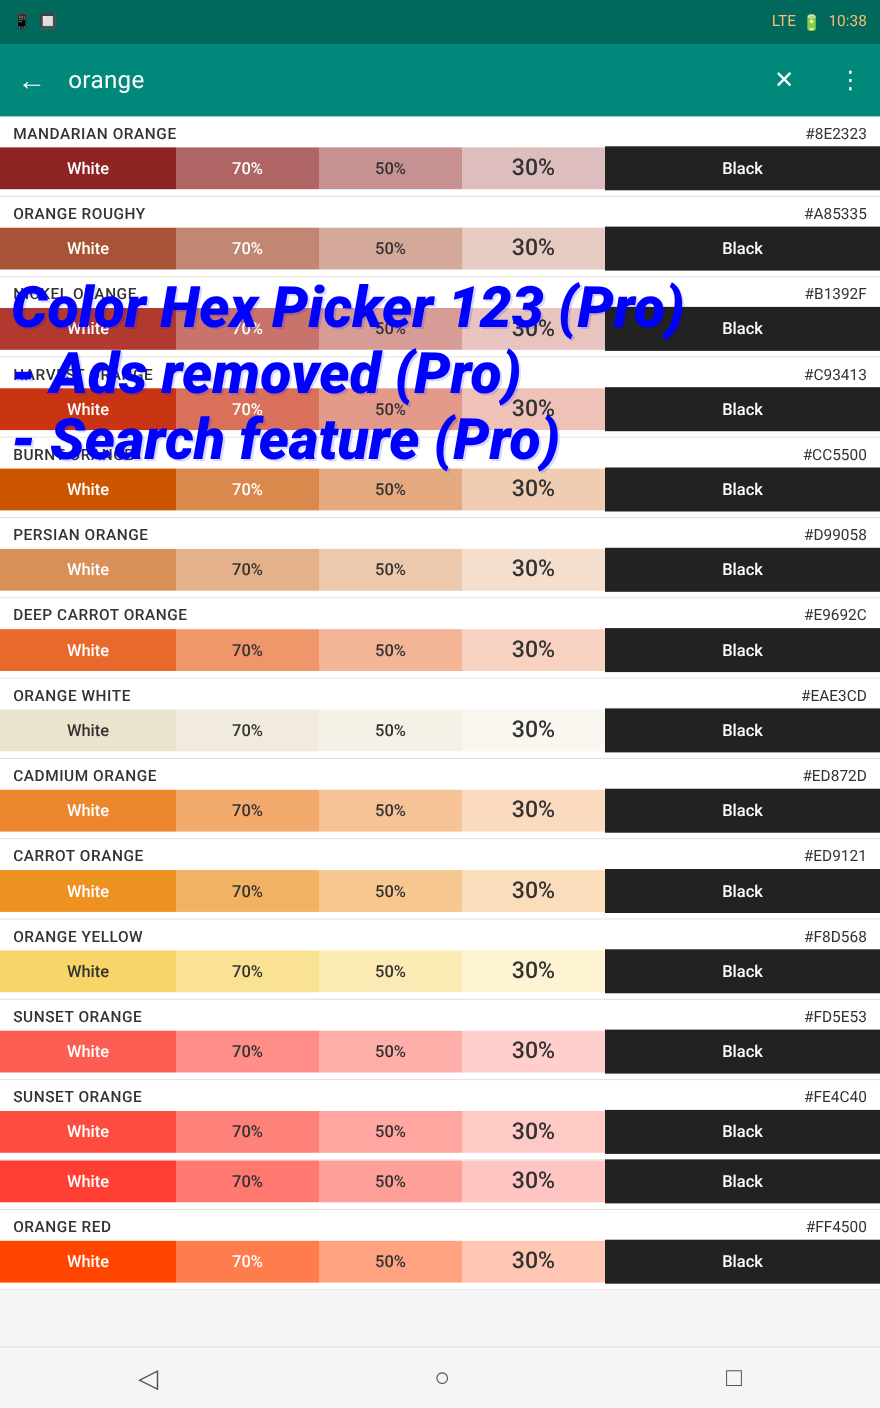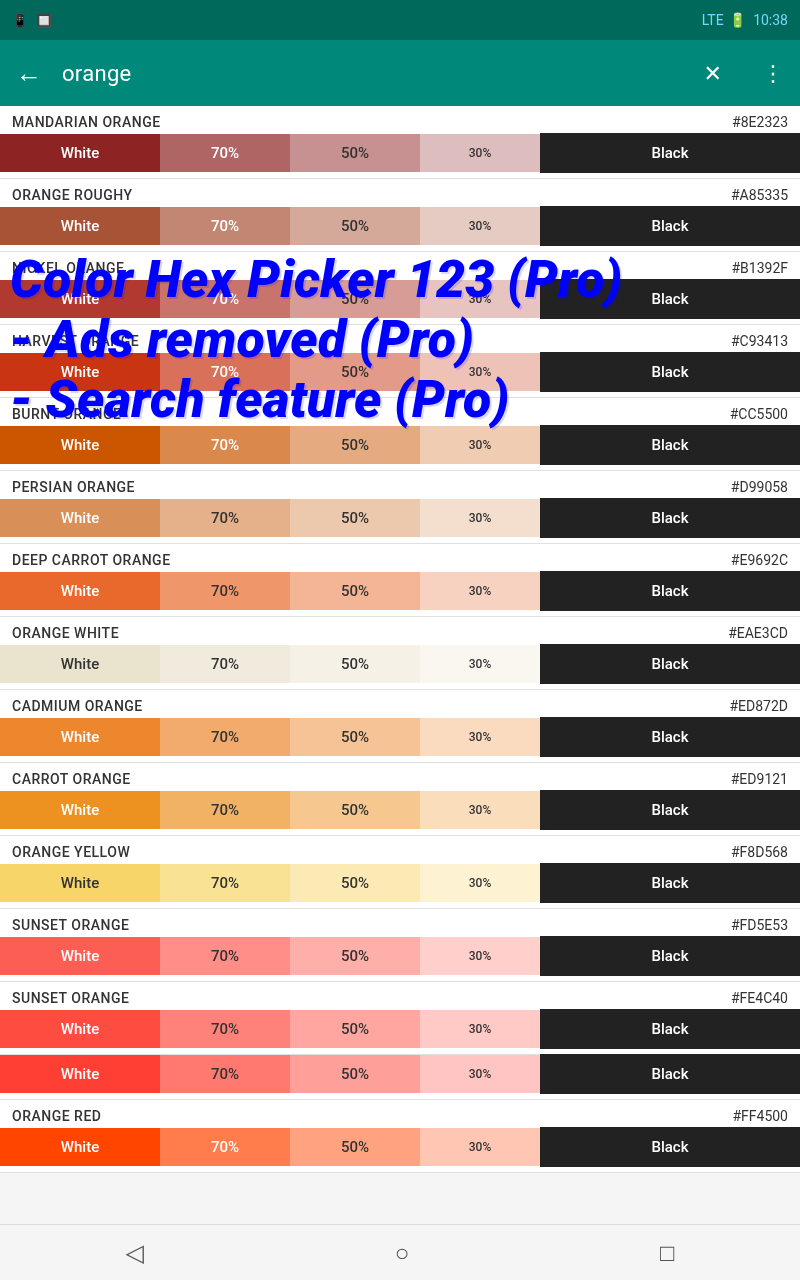--- a/index.html
+++ b/index.html
@@ -24,21 +24,21 @@
     }
     .status-bar-left {
       display: flex;
       align-items: center;
       gap: 8px;
     }
     .status-bar-right {
       display: flex;
       align-items: center;
       gap: 6px;
-      color: #7dd3fc;
+      color: #fdba74;
       font-size: 14px;
     }
     .status-icon {
       color: white;
       font-size: 13px;
     }
 
     
     .top-bar {
       width: 800px;
@@ -131,23 +131,23 @@
       align-items: center;
       justify-content: center;
       width: 130px;
       height: 38px;
       font-size: 15px;
     }
     .swatch-30 {
       display: flex;
       align-items: center;
       justify-content: center;
-      width: 120px;
+      width: 130px;
       height: 38px;
-      font-size: 12px;
+      font-size: 21px;
     }
     .swatch-black {
       display: flex;
       align-items: center;
       justify-content: center;
       flex: 1;
       height: 40px;
       font-size: 15px;
     }
 

